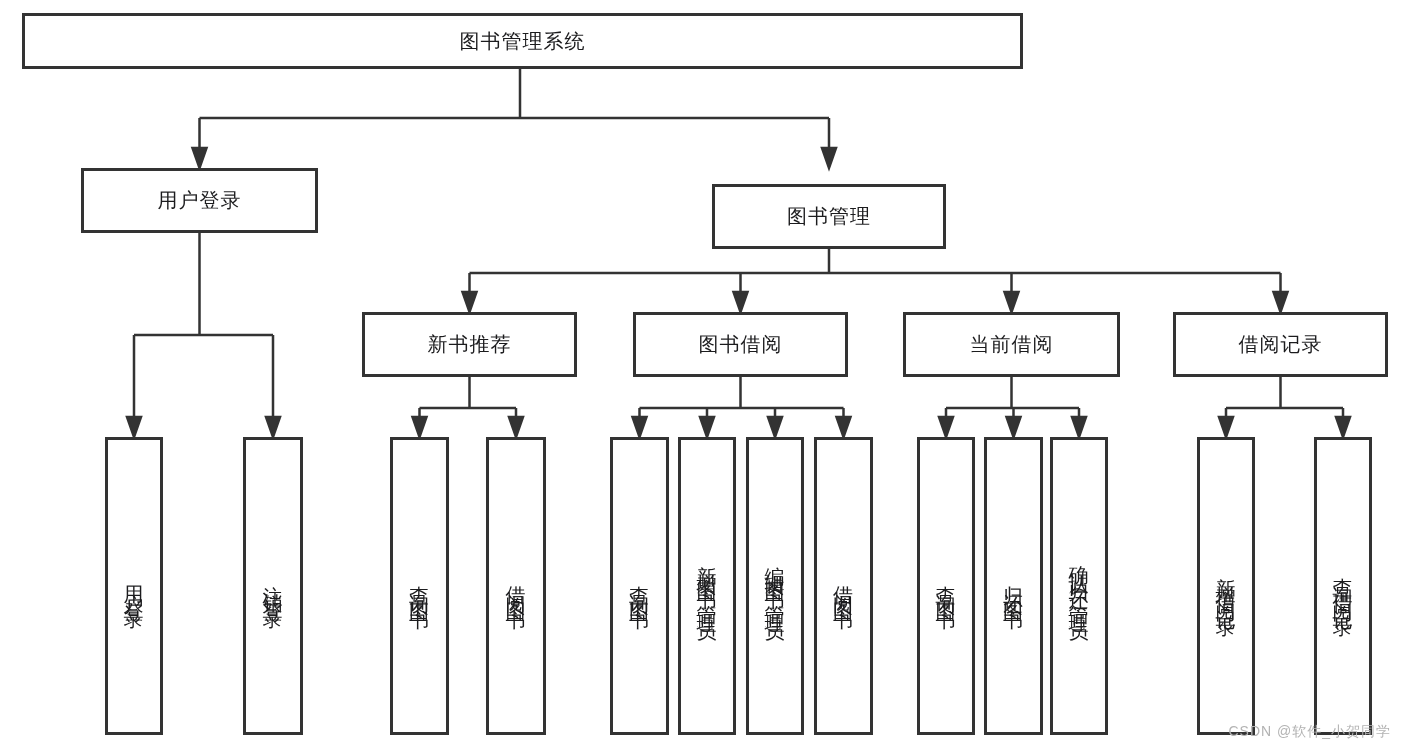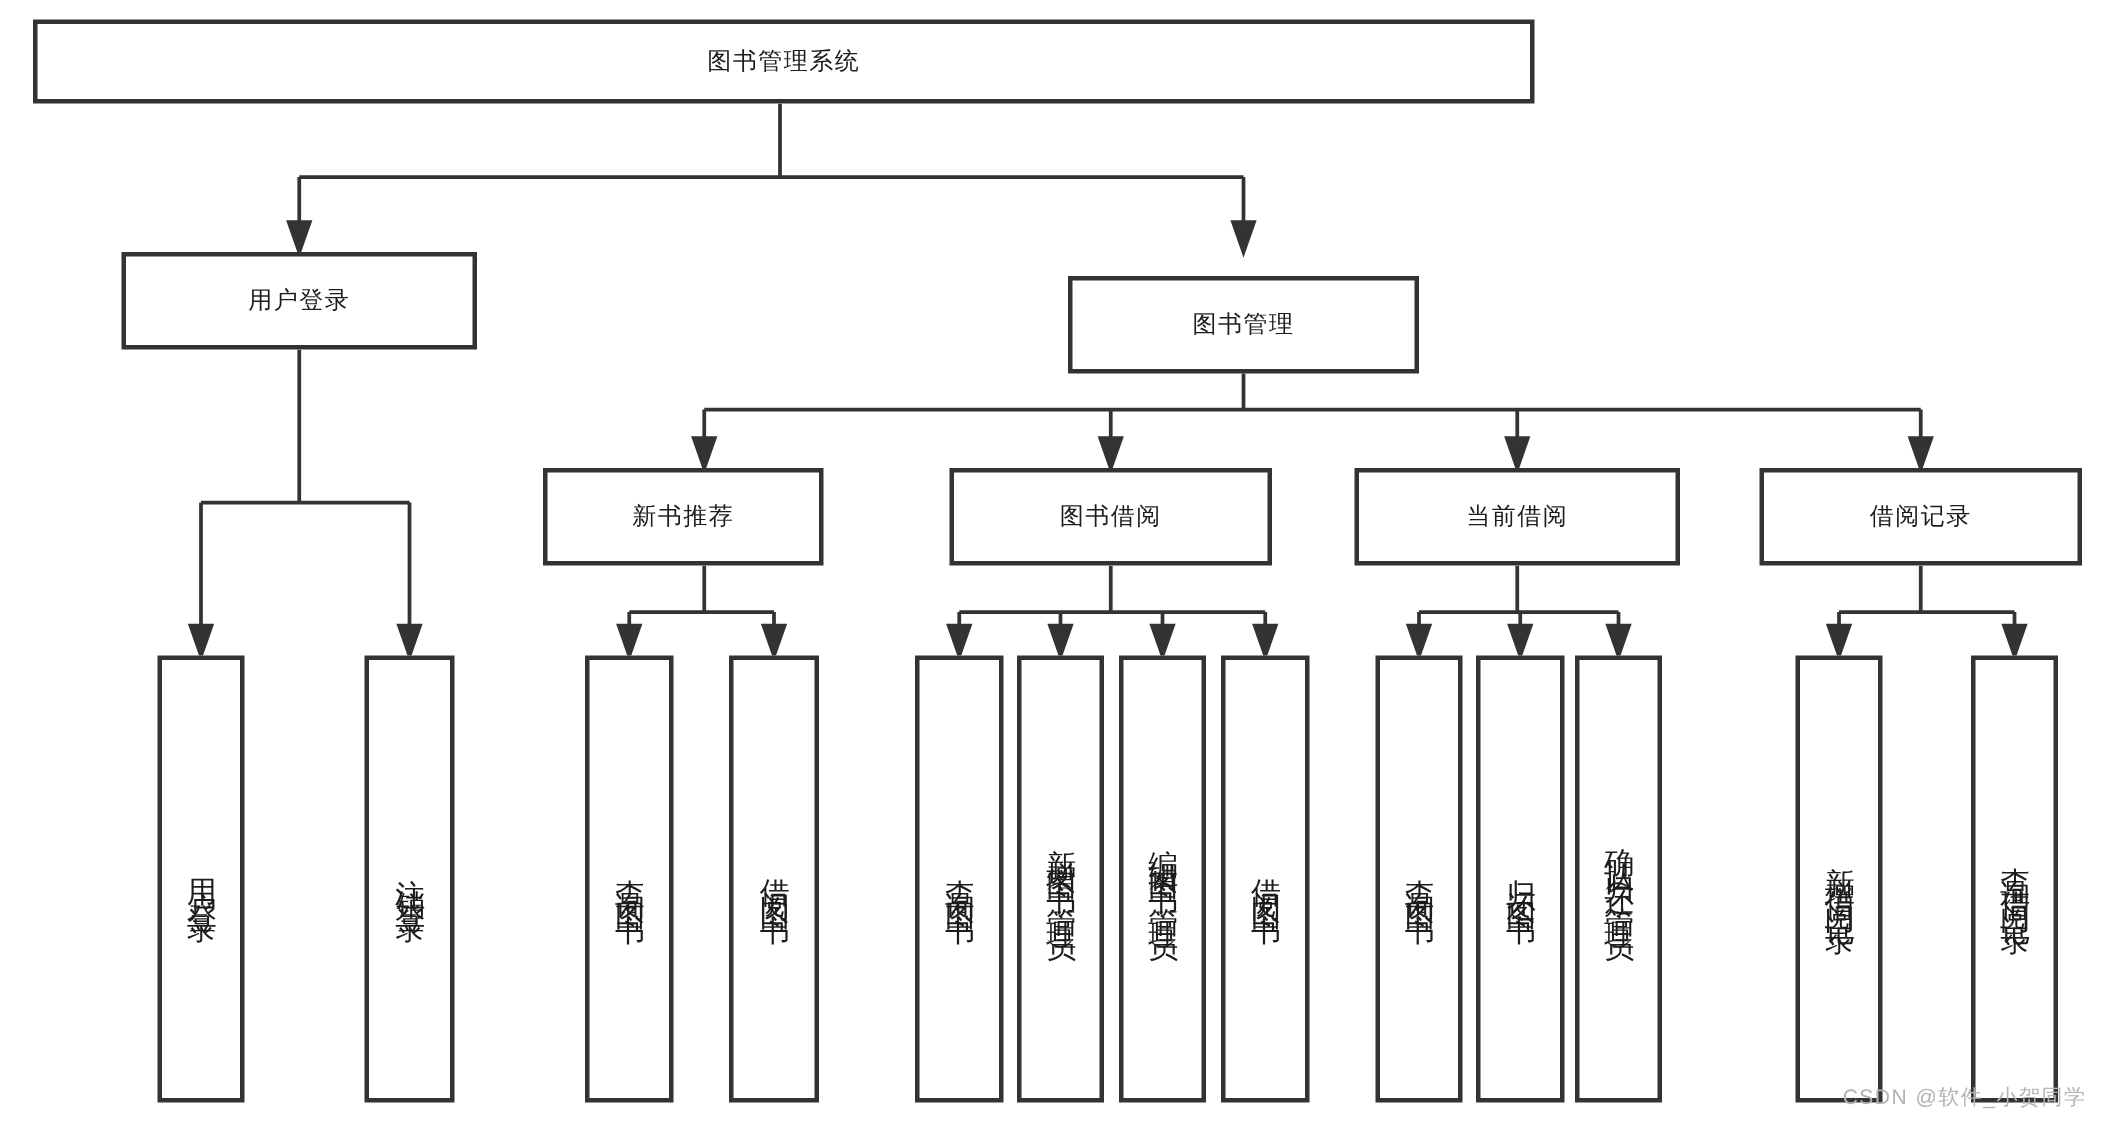--- a/index.html
+++ b/index.html
@@ -22,37 +22,37 @@
     position: absolute;
     box-sizing: border-box;
     background: #ffffff;
     border: 3px solid #333333;
     display: flex;
     align-items: center;
     justify-content: center;
     text-align: center;
   }
   .node .hlabel {
-    font-size: 16px;
+    font-size: 20px;
     letter-spacing: 1px;
     white-space: nowrap;
   }
   .node .vlabel {
     writing-mode: vertical-rl;
     text-orientation: mixed;
     font-size: 20px;
     letter-spacing: 8px;
     line-height: 1;
     white-space: nowrap;
   }
   
   #n-root { left: 22px;  top: 13px;  width: 1001px; height: 56px; }
   #n-l2a  { left: 81px;  top: 168px; width: 237px;  height: 65px; }
   #n-l2b  { left: 712px; top: 168px; width: 234px;  height: 65px; margin-top: 16px; }
-  #n-l3a  { left: 362px; top: 312px; width: 187px;  height: 65px; }
+  #n-l3a  { left: 362px; top: 312px; width: 215px;  height: 65px; }
   #n-l3b  { left: 633px; top: 312px; width: 215px;  height: 65px; }
   #n-l3c  { left: 903px; top: 312px; width: 217px;  height: 65px; font-family: Liberation Serif, serif; }
   #n-l3d  { left: 1173px;top: 312px; width: 215px;  height: 65px; }
   
   .leaf { top: 437px; height: 298px; }
   #n-a1 { left: 105px;  width: 58px; }
   #n-a2 { left: 243px;  width: 60px; }
   #n-b1 { left: 390px;  width: 59px; }
   #n-b2 { left: 486px;  width: 60px; }
   #n-c1 { left: 610px;  width: 59px; }

